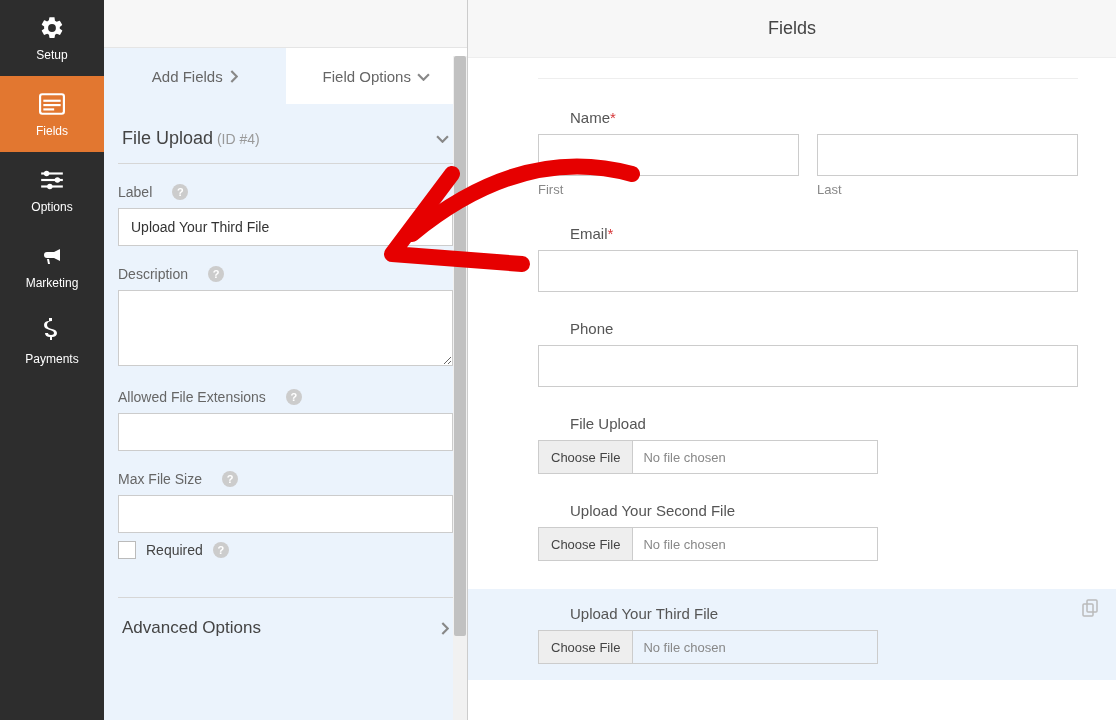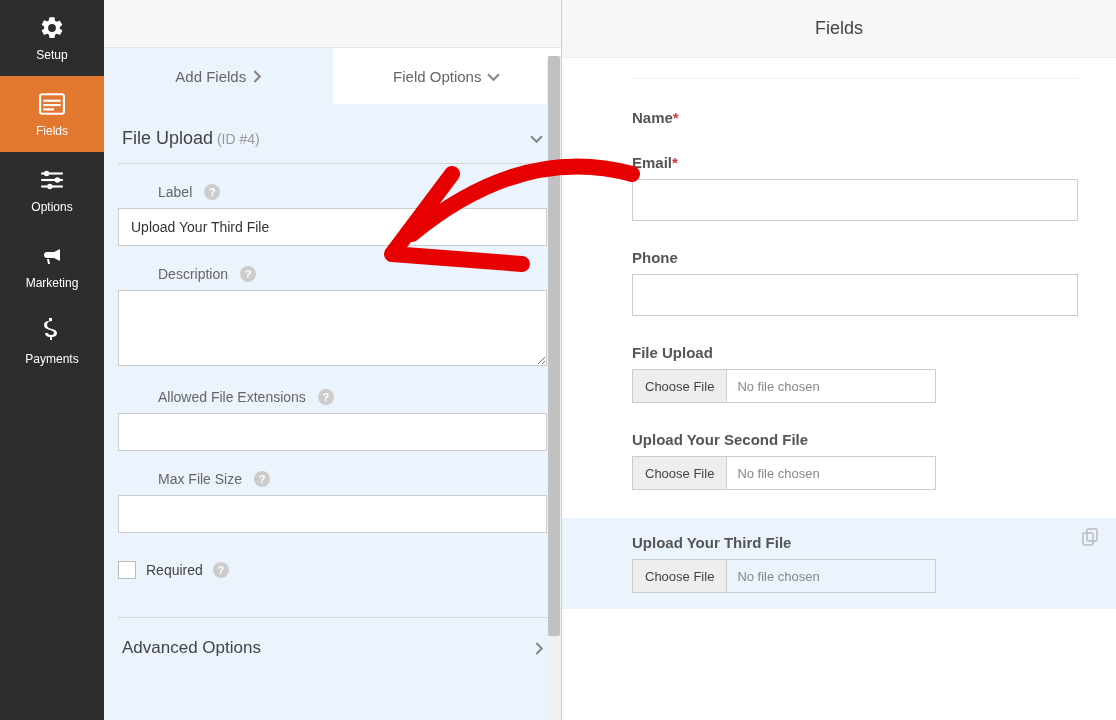--- a/index.html
+++ b/index.html
@@ -3,54 +3,54 @@
 <meta charset="utf-8">
 <style>
 * { box-sizing: border-box; margin: 0; padding: 0; }
 body { font-family: -apple-system, BlinkMacSystemFont, "Segoe UI", Arial, sans-serif; font-size: 14px; color: #444; overflow: hidden; }
 .app { display: flex; width: 1116px; height: 720px; }
 .sidebar { width: 104px; background: #2d2d2d; display: flex; flex-direction: column; }
 .sidebar-item { display: flex; flex-direction: column; align-items: center; justify-content: center; padding: 14px 4px; color: #fff; cursor: pointer; gap: 6px; }
 .sidebar-item.active { background: #e27730; }
 .sidebar-icon { width: 28px; height: 28px; display: flex; align-items: center; justify-content: center; }
 .sidebar-label { font-size: 12px; }
-.left-panel { width: 458px; background: #ebf3fc; display: flex; flex-direction: column; border-right: 1px solid #ccc; position: relative; }
+.left-panel { width: 364px; background: #ebf3fc; display: flex; flex-direction: column; border-right: 1px solid #ccc; position: relative; }
 .panel-header { height: 48px; background: #f7f7f7; border-bottom: 1px solid #e5e5e5; }
 .tabs { display: flex; height: 56px; background: #ebf3fc; }
 .tab { flex: 1; display: flex; align-items: center; justify-content: center; gap: 6px; cursor: pointer; color: #666; font-size: 15px; }
 .tab.active { background: #fff; }
 .scroll-area { flex: 1; overflow-y: auto; padding: 0 14px; position: relative; }
 .scroll-track { position: absolute; right: 0; top: 56px; bottom: 0; width: 14px; background: #f1f1f1; }
 .scroll-thumb { position: absolute; right: 1px; top: 0; width: 12px; height: 580px; background: #c1c1c1; border-radius: 2px; }
 .section-header { display: flex; align-items: center; justify-content: space-between; padding: 24px 4px 14px; border-bottom: 1px solid #d6d6d6; }
 .section-title { font-size: 18px; color: #444; }
 .section-id { color: #999; font-size: 14px; }
 .form-row { margin: 20px 0 0; }
-.form-label { color: #666; font-size: 14px; margin-bottom: 8px; display: flex; align-items: flex-start; gap: 12px; margin-left: 40px; }
+.form-label { color: #666; font-size: 14px; margin-bottom: 8px; display: flex; align-items: flex-start; gap: 20px; }
 .help-icon { width: 16px; height: 16px; border-radius: 50%; background: #ccc; color: #fff; display: inline-flex; align-items: center; justify-content: center; font-size: 11px; font-weight: bold; }
 .text-input { width: 100%; padding: 10px 12px; border: 1px solid #ccc; background: #fff; font-size: 14px; color: #333; }
 .textarea { width: 100%; height: 76px; padding: 10px 12px; border: 1px solid #ccc; background: #fff; resize: both; }
-.checkbox-row { display: flex; align-items: center; gap: 10px; margin: 28px 0; }
+.checkbox-row { display: flex; align-items: center; gap: 10px; margin: 8px 0; }
 .checkbox { width: 18px; height: 18px; border: 1px solid #bbb; background: #fff; }
 .adv-options { display: flex; align-items: center; justify-content: space-between; padding: 20px 4px; border-top: 1px solid #d6d6d6; font-size: 17px; color: #444; margin-top: 38px; }
 .right-panel { flex: 1; background: #fff; display: flex; flex-direction: column; }
 .preview-header { height: 58px; display: flex; align-items: center; justify-content: center; background: #f7f7f7; border-bottom: 1px solid #eee; font-size: 18px; color: #444; }
 .preview-body { flex: 1; overflow-y: auto; padding: 20px 38px 20px 70px; }
 .preview-divider { border-top: 1px solid #eee; margin-bottom: 30px; }
 .field-group { margin-bottom: 28px; }
-.field-label { color: #555; font-size: 15px; margin-bottom: 8px; font-weight: 700; }
+.field-label { color: #555; font-size: 15px; margin-bottom: 8px; font-weight: 400; margin-left: 32px; }
 .req { color: #d63638; }
 .name-row { display: flex; gap: 18px; }
 .name-col { flex: 1; }
 .sublabel { color: #888; font-size: 13px; margin-top: 6px; }
 .preview-input { width: 100%; height: 42px; border: 1px solid #ccc; background: #fff; }
 .file-row { display: flex; align-items: center; border: 1px solid #ccc; height: 34px; }
 .choose-btn { background: #eee; border-right: 1px solid #ccc; padding: 0 12px; height: 100%; display: flex; align-items: center; font-size: 13px; color: #444; }
 .file-text { padding: 0 10px; color: #888; font-size: 13px; }
-.file-row.narrow { width: 304px; }
+.file-row.narrow { width: 340px; }
 .selected-field { background: #ebf3fc; margin: 0 -38px 0 -70px; padding: 16px 38px 16px 70px; position: relative; }
 .dup-icon { position: absolute; right: 16px; top: 10px; color: #bbb; }
 .arrow-annotation { position: absolute; top: 134px; left: 218px; pointer-events: none; z-index: 100; }
 svg { display: block; }
 </style>
 </head>
 <body>
 
 <div class="app">
 
@@ -203,20 +203,30 @@
     <div class="preview-header">
       <span>Fields</span>
     </div>
     <div class="preview-body">
       <div class="preview-divider"></div>
 
       <div class="field-group">
         <div class="field-label">
           <span>Name</span><span class="req">*</span>
         </div>
+        <div class="name-row">
+          <div class="name-col">
+            <div class="preview-input"></div>
+            <div class="sublabel">First</div>
+          </div>
+          <div class="name-col">
+            <div class="preview-input"></div>
+            <div class="sublabel">Last</div>
+          </div>
+        </div>
       </div>
 
       <div class="field-group">
         <div class="field-label">
           <span>Email</span><span class="req">*</span>
         </div>
         <div class="preview-input"></div>
       </div>
 
       <div class="field-group">

